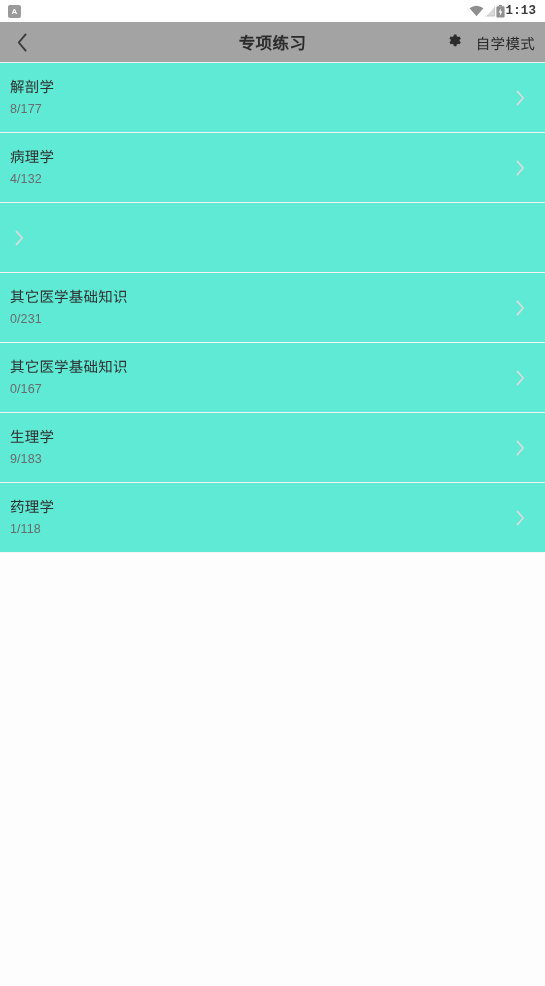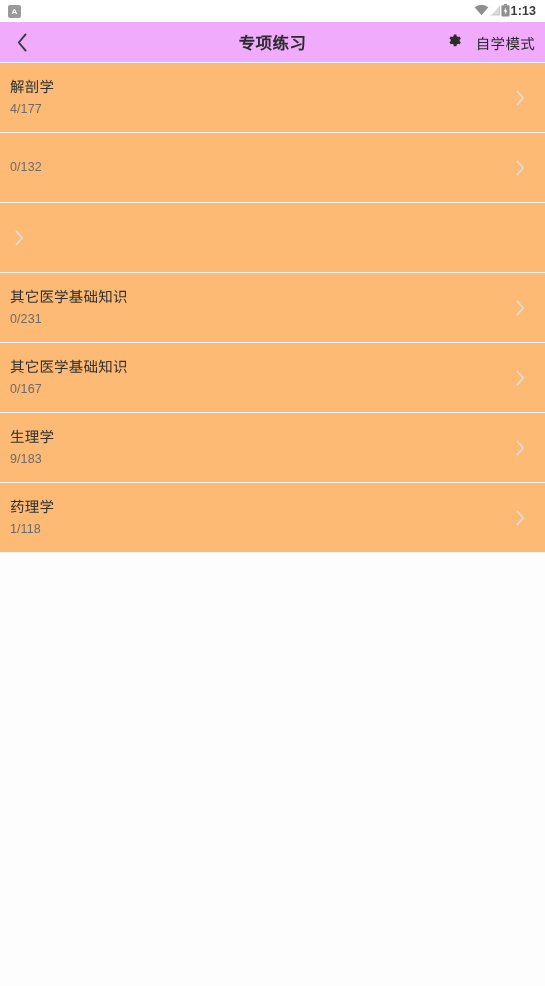--- a/index.html
+++ b/index.html
@@ -48,38 +48,39 @@
     background: #9a9a9a;
     color: #ffffff;
     font-size: 8px;
     line-height: 13px;
     text-align: center;
     font-weight: 700;
     letter-spacing: 0;
   }
   .status-right {
     display: flex;
-    align-items: flex-start;
+    align-items: center;
     gap: 0;
+    font-family: Liberation Mono, monospace;
   }
   .status-right svg { display: block; }
   .clock {
     font-size: 12.5px;
     font-weight: 700;
     color: #3b3b3b;
     letter-spacing: 0.1px;
     margin-left: 1px;
   }
 
   
   .header {
     position: relative;
     height: 41px;
     flex: 0 0 41px;
-    background: #f0abfc;
+    background: #a3a3a3;
     display: flex;
     align-items: center;
     border-bottom: 1px solid #f1f1f1;
     box-sizing: border-box;
   }
   .back-btn {
     width: 44px;
     height: 41px;
     display: flex;
     align-items: center;
@@ -121,21 +122,21 @@
     background: #ffffff;
     flex: 0 0 auto;
   }
   .list-item {
     position: relative;
     height: 70px;
     box-sizing: border-box;
     display: flex;
     align-items: center;
     padding: 0 16px 0 10px;
-    background: #fdba74;
+    background: #5eead4;
     cursor: pointer;
     border-bottom: 1px solid #f3f3f4;
   }
   .item-texts {
     display: flex;
     flex-direction: column;
     justify-content: center;
     gap: 8px;
     flex: 1 1 auto;
     min-width: 0;
@@ -219,32 +220,33 @@
       </span>
       <span class="header-action-label">自学模式</span>
     </div>
   </div>
 
   <div class="list">
 
     <div class="list-item">
       <div class="item-texts">
         <div class="item-title">解剖学</div>
-        <div class="item-sub">4/177</div>
-      </div>
-      <div class="item-chevron">
-        <svg width="9" height="16" viewBox="0 0 9 16">
-          <polyline points="1.4,1.4 7.2,8 1.4,14.6" fill="none" stroke="#dcdcdc" stroke-width="1.7" stroke-linecap="round" stroke-linejoin="round"></polyline>
-        </svg>
-      </div>
-    </div>
-
-    <div class="list-item">
-      <div class="item-texts">
-        <div class="item-sub">0/132</div>
+        <div class="item-sub">8/177</div>
+      </div>
+      <div class="item-chevron">
+        <svg width="9" height="16" viewBox="0 0 9 16">
+          <polyline points="1.4,1.4 7.2,8 1.4,14.6" fill="none" stroke="#dcdcdc" stroke-width="1.7" stroke-linecap="round" stroke-linejoin="round"></polyline>
+        </svg>
+      </div>
+    </div>
+
+    <div class="list-item">
+      <div class="item-texts">
+        <div class="item-title">病理学</div>
+        <div class="item-sub">4/132</div>
       </div>
       <div class="item-chevron">
         <svg width="9" height="16" viewBox="0 0 9 16">
           <polyline points="1.4,1.4 7.2,8 1.4,14.6" fill="none" stroke="#dcdcdc" stroke-width="1.7" stroke-linecap="round" stroke-linejoin="round"></polyline>
         </svg>
       </div>
     </div>
 
     <div class="list-item">
       <div class="item-chevron">

